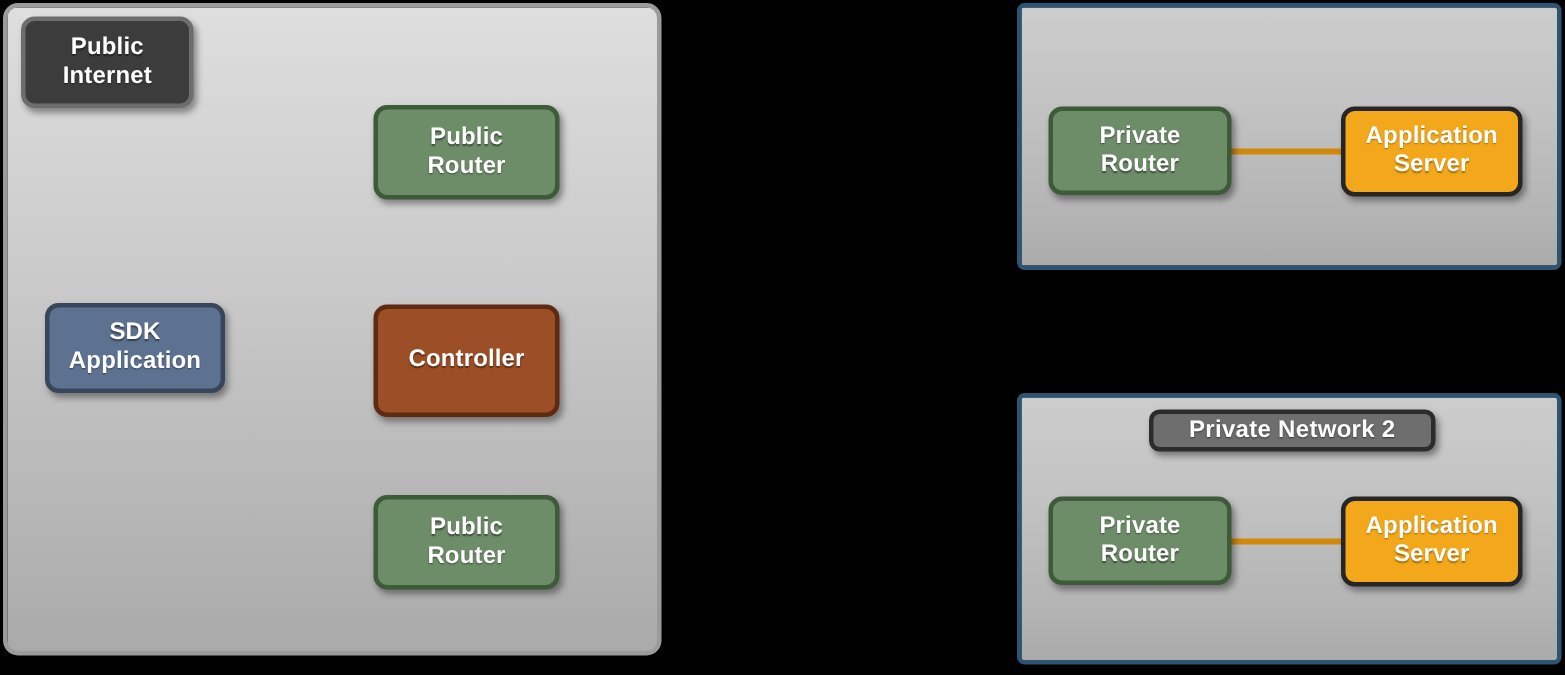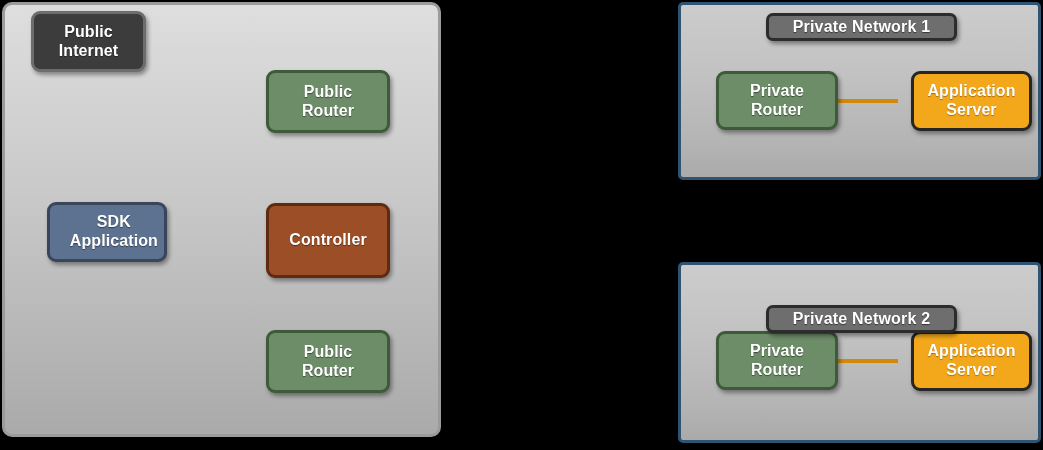--- a/index.html
+++ b/index.html
@@ -27,21 +27,20 @@
     text-align: center;
     border-radius: 9px;
     color: #ffffff;
     font-weight: bold;
     font-size: 16px;
     line-height: 1.16;
     letter-spacing: .1px;
     text-shadow: 0 1px 1px rgba(0,0,0,.45);
     box-shadow: 2px 3px 4px rgba(0,0,0,.38);
     z-index: 4;
-    margin-left: 17px;
   }
   .node .lbl { display: block; padding: 0 6px; white-space: pre-line; }
 
   
   .zone {
     position: absolute;
     box-sizing: border-box;
     border-radius: 10px;
     z-index: 1;
   }
@@ -80,21 +79,21 @@
   .link {
     position: absolute;
     background: #d2890a;
     height: 4px;
     z-index: 3;
   }
 
   
   .c-dark    { background: #3c3c3c; border: 3px solid #6d6d6d; }
   .c-green   { background: #6d8c68; border: 3px solid #3d5a39; }
-  .c-slate   { background: #5d7290; border: 3px solid #38465c; justify-content: flex-end; }
+  .c-slate   { background: #5d7290; border: 3px solid #38465c; }
   .c-rust    { background: #9c4f27; border: 3px solid #5e2a11; }
   .c-amber   { background: #f2a81a; border: 3px solid #262626; }
   .c-amber .lbl { text-shadow: 0 1px 1px rgba(120,70,0,.6); }
 </style>
 </head>
 <body>
 
 <div id="canvas">
 
   <div class="zone zone-public" style="left:2px; top:2px; width:439px; height:435px;"></div>
@@ -118,39 +117,36 @@
     <span class="lbl">Controller</span>
   </div>
 
   <div class="node c-green" style="left:249px; top:330px; width:124px; height:63px;">
     <span class="lbl">Public
 Router</span>
   </div>
 
   <div class="zone zone-private" style="left:678px; top:2px; width:363px; height:178px;"></div>
 
-  <div class="zone-title" style="left:766px; top:13px; width:191px; height:28px;">
-    <span>Private Network 1</span>
-  </div>
 
   <div class="link" style="left:818px; top:99px; width:80px;"></div>
 
   <div class="node c-green" style="left:699px; top:71px; width:122px; height:59px;">
     <span class="lbl">Private
 Router</span>
   </div>
 
   <div class="node c-amber" style="left:894px; top:71px; width:121px; height:60px;">
     <span class="lbl">Application
 Server</span>
   </div>
 
   <div class="zone zone-private" style="left:678px; top:262px; width:363px; height:181px;"></div>
 
-  <div class="zone-title" style="left:766px; top:273px; width:191px; height:28px;margin-top:32px;">
+  <div class="zone-title" style="left:766px; top:273px; width:191px; height:28px;">
     <span>Private Network 2</span>
   </div>
 
   <div class="link" style="left:818px; top:359px; width:80px;"></div>
 
   <div class="node c-green" style="left:699px; top:331px; width:122px; height:59px;">
     <span class="lbl">Private
 Router</span>
   </div>
 

